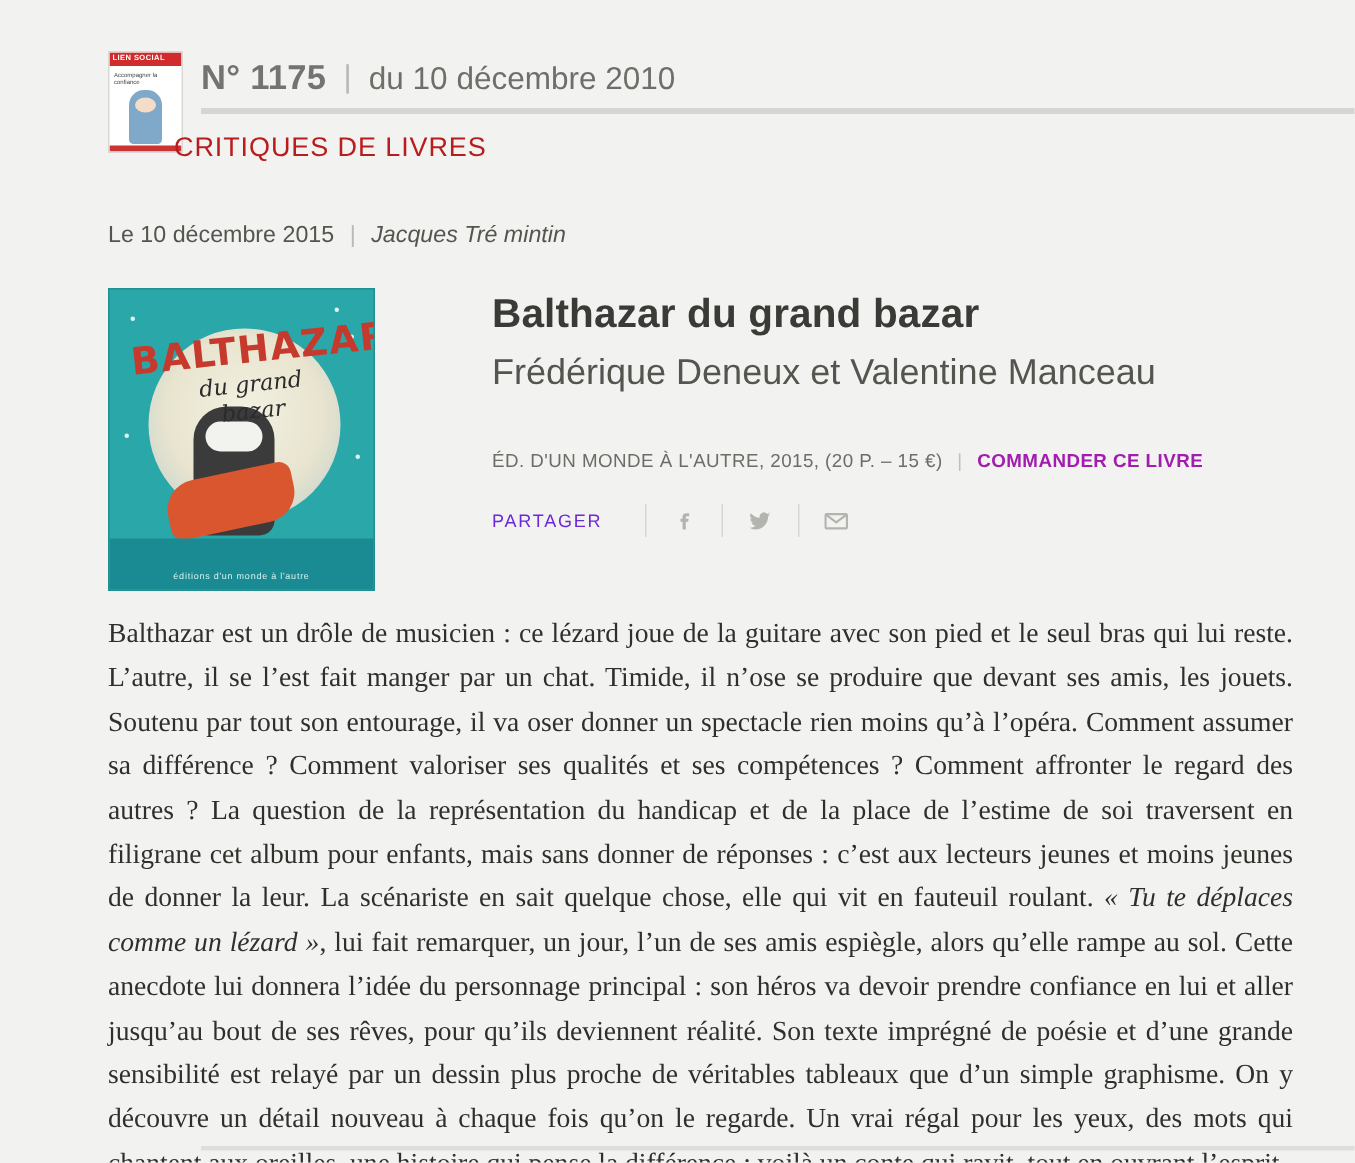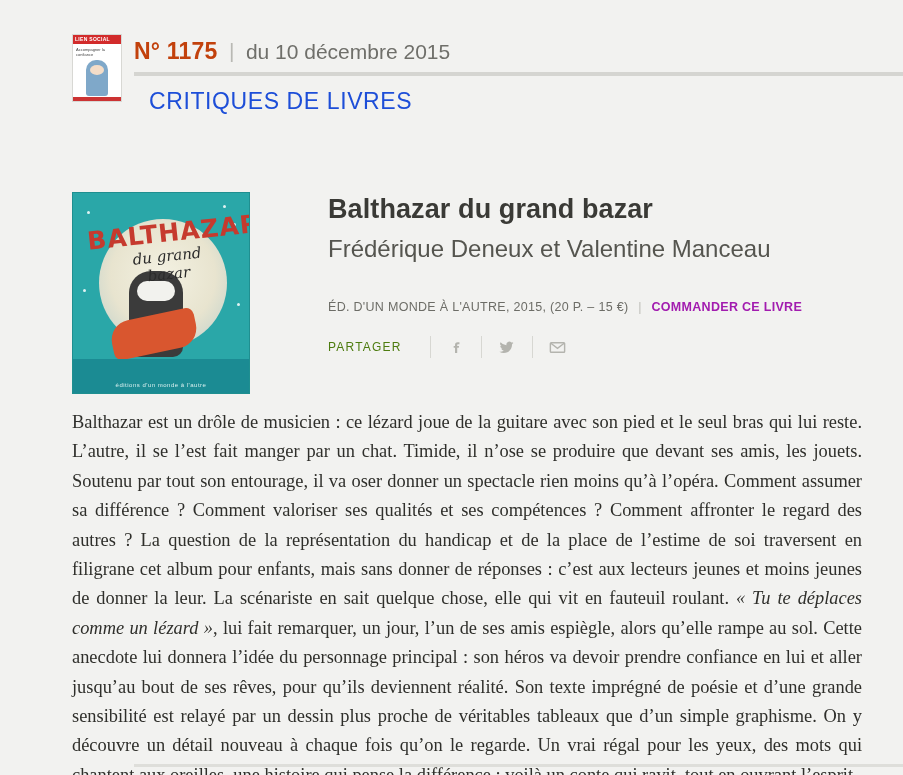--- a/index.html
+++ b/index.html
@@ -91,21 +91,21 @@
     background: #cc3333;
   }
 
   .issue-line {
     position: absolute;
     left: 62px;
     top: 38px;
     white-space: nowrap;
   }
   .issue-num {
-    color: #c2410c;
+    color: #737373;
     font-size: 23px;
     font-weight: bold;
     letter-spacing: .2px;
   }
   .issue-sep {
     color: #b9b9b4;
     font-size: 21px;
     margin: 0 7px;
     position: relative;
     top: -1px;
@@ -119,25 +119,25 @@
     position: absolute;
     left: 62px;
     top: 72px;
     width: 797px;
     height: 4px;
     background: #d5d5d1;
   }
 
   .section-title {
     position: absolute;
-    left: 77px;
+    left: 44px;
     top: 88px;
-    font-size: 23px;
+    font-size: 18px;
     letter-spacing: .6px;
-    color: #1d4ed8;
+    color: #b91c1c;
     font-weight: normal;
   }
 
   
   .byline {
     position: absolute;
     left: 0;
     top: 148px;
     font-size: 15.5px;
     color: #55554f;
@@ -291,21 +291,21 @@
   }
 
   .share-row {
     margin-top: 20px;
     display: flex;
     align-items: center;
     height: 26px;
   }
   .share-label {
     font-size: 12px;
-    color: #4d7c0f;
+    color: #6d28d9;
     letter-spacing: 1.2px;
     margin-right: 14px;
   }
   .share-divider {
     width: 1px;
     height: 22px;
     background: #d7d7d2;
     margin: 0 14px;
   }
   .share-icon {
@@ -353,28 +353,33 @@
       <div class="cover-thumb">
         <div class="ct-band">LIEN SOCIAL</div>
         <div class="ct-title">Accompagner la confiance</div>
         <div class="ct-fig"></div>
         <div class="ct-foot"></div>
       </div>
 
       <div class="issue-line">
         <span class="issue-num">N° 1175</span>
         <span class="issue-sep">|</span>
-        <span class="issue-date">du 10 décembre 2015</span>
+        <span class="issue-date">du 10 décembre 2010</span>
       </div>
 
       <div class="rule"></div>
 
       <div class="section-title">CRITIQUES DE LIVRES</div>
     </div>
 
+    <div class="byline">
+      <span>Le 10 décembre 2015</span>
+      <span class="bl-sep">|</span>
+      <span class="bl-author">Jacques Tré mintin</span>
+    </div>
 
     <div class="book-cover">
       <div class="bc-moon"></div>
       <div class="bc-star" style="left:14px; top:18px;"></div>
       <div class="bc-star" style="left:160px; top:30px;"></div>
       <div class="bc-star" style="left:10px; top:96px;"></div>
       <div class="bc-star" style="left:164px; top:110px;"></div>
       <div class="bc-star" style="left:150px; top:12px;"></div>
       <div class="bc-lizard"></div>
       <div class="bc-guitar"></div>

